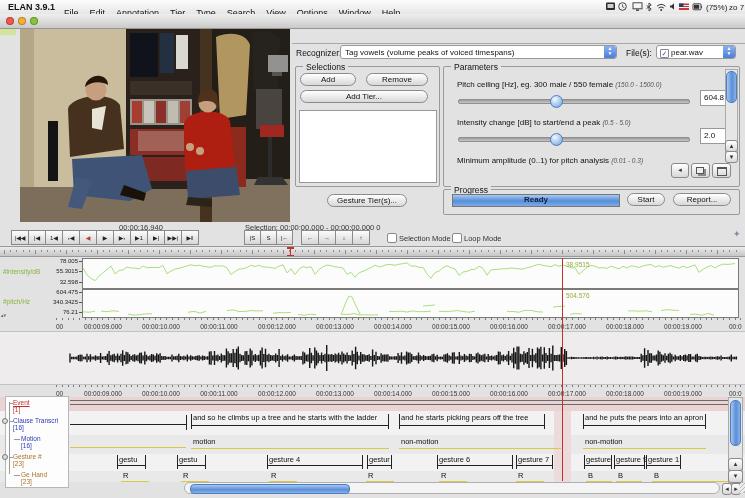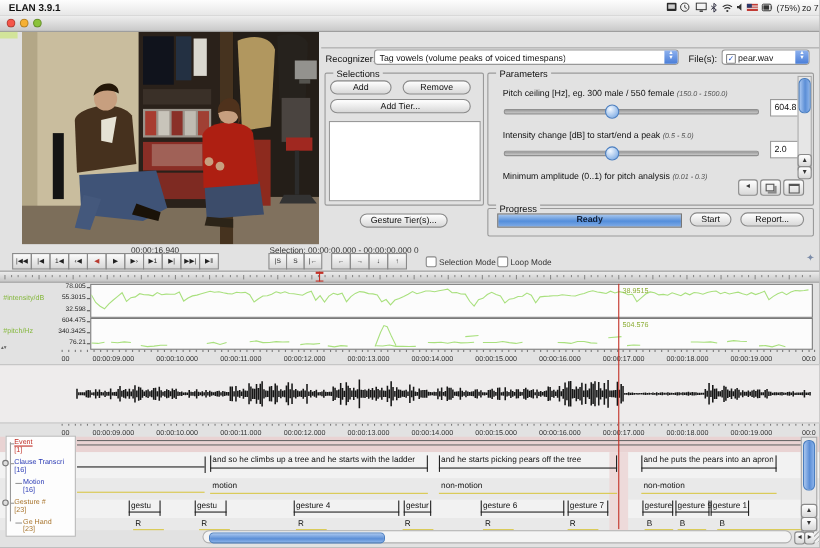--- a/index.html
+++ b/index.html
@@ -72,20 +72,21 @@
   .hsbthumb{position:absolute;left:190px;top:484px;width:158px;height:8px;border-radius:4px;
             border:1px solid #4a7ec0;background:linear-gradient(#a8c6f0,#5b8ed6 60%,#8ab2ea);}
 </style>
 </head>
 <body>
 
 <div id="app">
 
   <div class="menubar">
     <span class="appname">ELAN 3.9.1</span>
+    <span id="menu-items"><span class="menu-item">File</span><span class="menu-item">Edit</span><span class="menu-item">Annotation</span><span class="menu-item">Tier</span><span class="menu-item">Type</span><span class="menu-item">Search</span><span class="menu-item">View</span><span class="menu-item">Options</span><span class="menu-item">Window</span><span class="menu-item">Help</span></span>
     <svg class="abs" style="left:606px;top:2px" width="96" height="10">
       <g>
           <rect x="0" y="0.5" width="9" height="7.5" rx="1" fill="#2a2a2a"></rect>
           <rect x="1.5" y="2" width="6" height="4" fill="#cfcfcf"></rect>
         </g>
       <g>
           <circle cx="16.5" cy="4.5" r="3.8" fill="none" stroke="#333" stroke-width="0.9"></circle>
           <path d="M16.5 2.4v2.3l1.8 1" stroke="#333" stroke-width="0.8" fill="none"></path>
         </g>
       <g>
@@ -712,21 +713,21 @@
       <div class="hline" style="left: 70px; top: 404px; width: 668px; background: rgb(106, 106, 106);"></div>
       <div class="hline" style="left: 70px; top: 424px; width: 116px;"></div>
       <div class="vtick" style="left: 186px; top: 415px; height: 15px;"></div>
       <div class="yline" style="left: 70px; top: 447px; width: 116px;"></div>
       <div class="abs" style="left: 191px; top: 413px; width: 198px; height: 18px;">
         <div class="vtick" style="left: 0px; top: 1px; height: 15px;"></div>
         <div class="vtick" style="right: 0px; top: 1px; height: 15px;"></div>
         <div class="hline" style="left: 0px; right: 0px; top: 12px;"></div>
         <span class="ann-text">and so he climbs up a tree and he starts with the ladder</span>
       </div>
-      <div class="abs" style="left: 399px; top: 413px; width: 162px; height: 18px;">
+      <div class="abs" style="left: 399px; top: 413px; width: 146px; height: 18px;">
         <div class="vtick" style="left: 0px; top: 1px; height: 15px;"></div>
         <div class="vtick" style="right: 0px; top: 1px; height: 15px;"></div>
         <div class="hline" style="left: 0px; right: 0px; top: 12px;"></div>
         <span class="ann-text">and he starts picking pears off the tree</span>
       </div>
       <div class="abs" style="left: 583px; top: 413px; width: 123px; height: 18px;">
         <div class="vtick" style="left: 0px; top: 1px; height: 15px;"></div>
         <div class="vtick" style="right: 0px; top: 1px; height: 15px;"></div>
         <div class="hline" style="left: 0px; right: 0px; top: 12px;"></div>
         <span class="ann-text">and he puts the pears into an apron</span>

